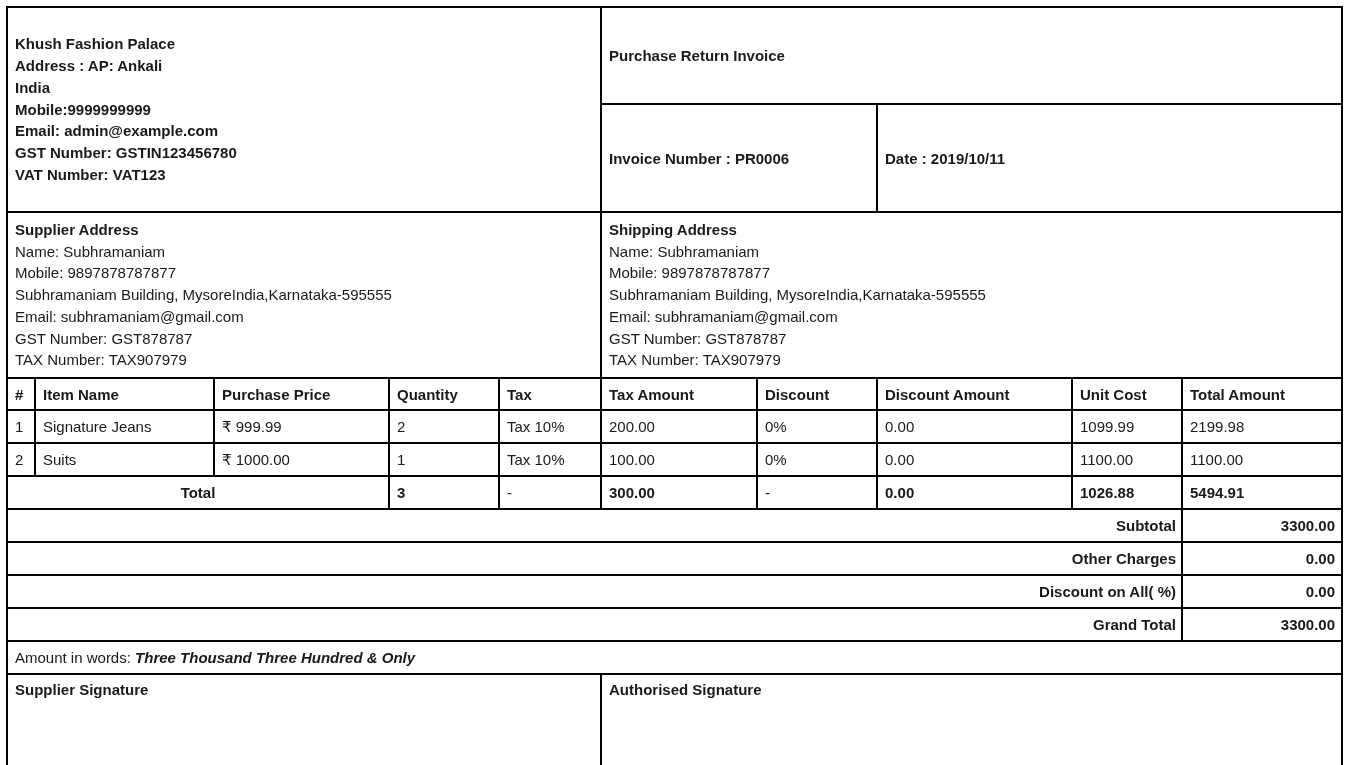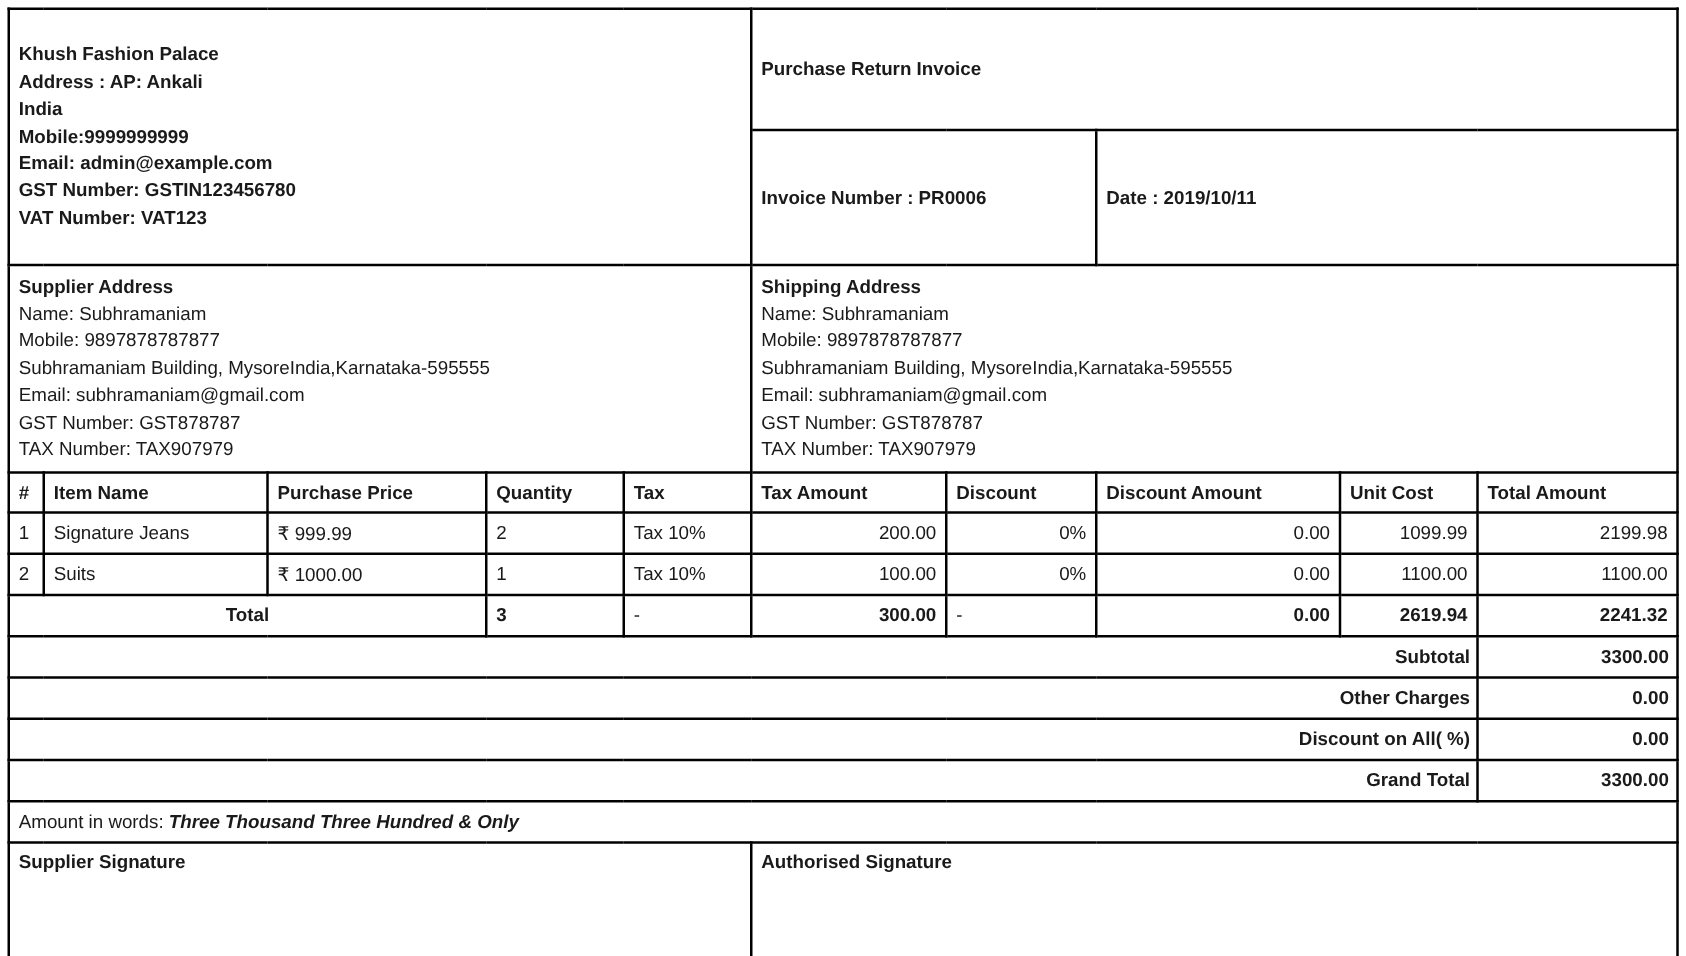--- a/index.html
+++ b/index.html
@@ -49,21 +49,21 @@
     padding: 7px 8px;
   }
   
   tr.head th {
     text-align: left;
     font-weight: bold;
     padding: 6px 7px;
     height: 32px;
   }
   tr.item td, tr.totalrow td { height: 33px; padding: 4px 7px; }
-  td.num { text-align: right; padding-right: 6px; }
+  td.num { padding-right: 6px; }
   tr.totalrow td.merged {
     text-align: center;
     font-weight: bold;
   }
   tr.totalrow .b { font-weight: bold; }
   
   tr.summary td { height: 33px; font-weight: bold; }
   tr.summary td.slabel { text-align: right; padding-right: 5px; }
   tr.summary td.svalue { text-align: right; padding-right: 6px; }
   
@@ -173,22 +173,22 @@
       <td class="num">1100.00</td>
     </tr>
 
     <tr class="totalrow">
       <td class="merged" colspan="3">Total</td>
       <td class="b">3</td>
       <td>-</td>
       <td class="num b">300.00</td>
       <td>-</td>
       <td class="num b">0.00</td>
-      <td class="num b">2619.94</td>
-      <td class="num b">2241.32</td>
+      <td class="num b">1026.88</td>
+      <td class="num b">5494.91</td>
     </tr>
 
     <tr class="summary">
       <td class="slabel" colspan="9">Subtotal</td>
       <td class="svalue">3300.00</td>
     </tr>
     <tr class="summary">
       <td class="slabel" colspan="9">Other Charges</td>
       <td class="svalue">0.00</td>
     </tr>

